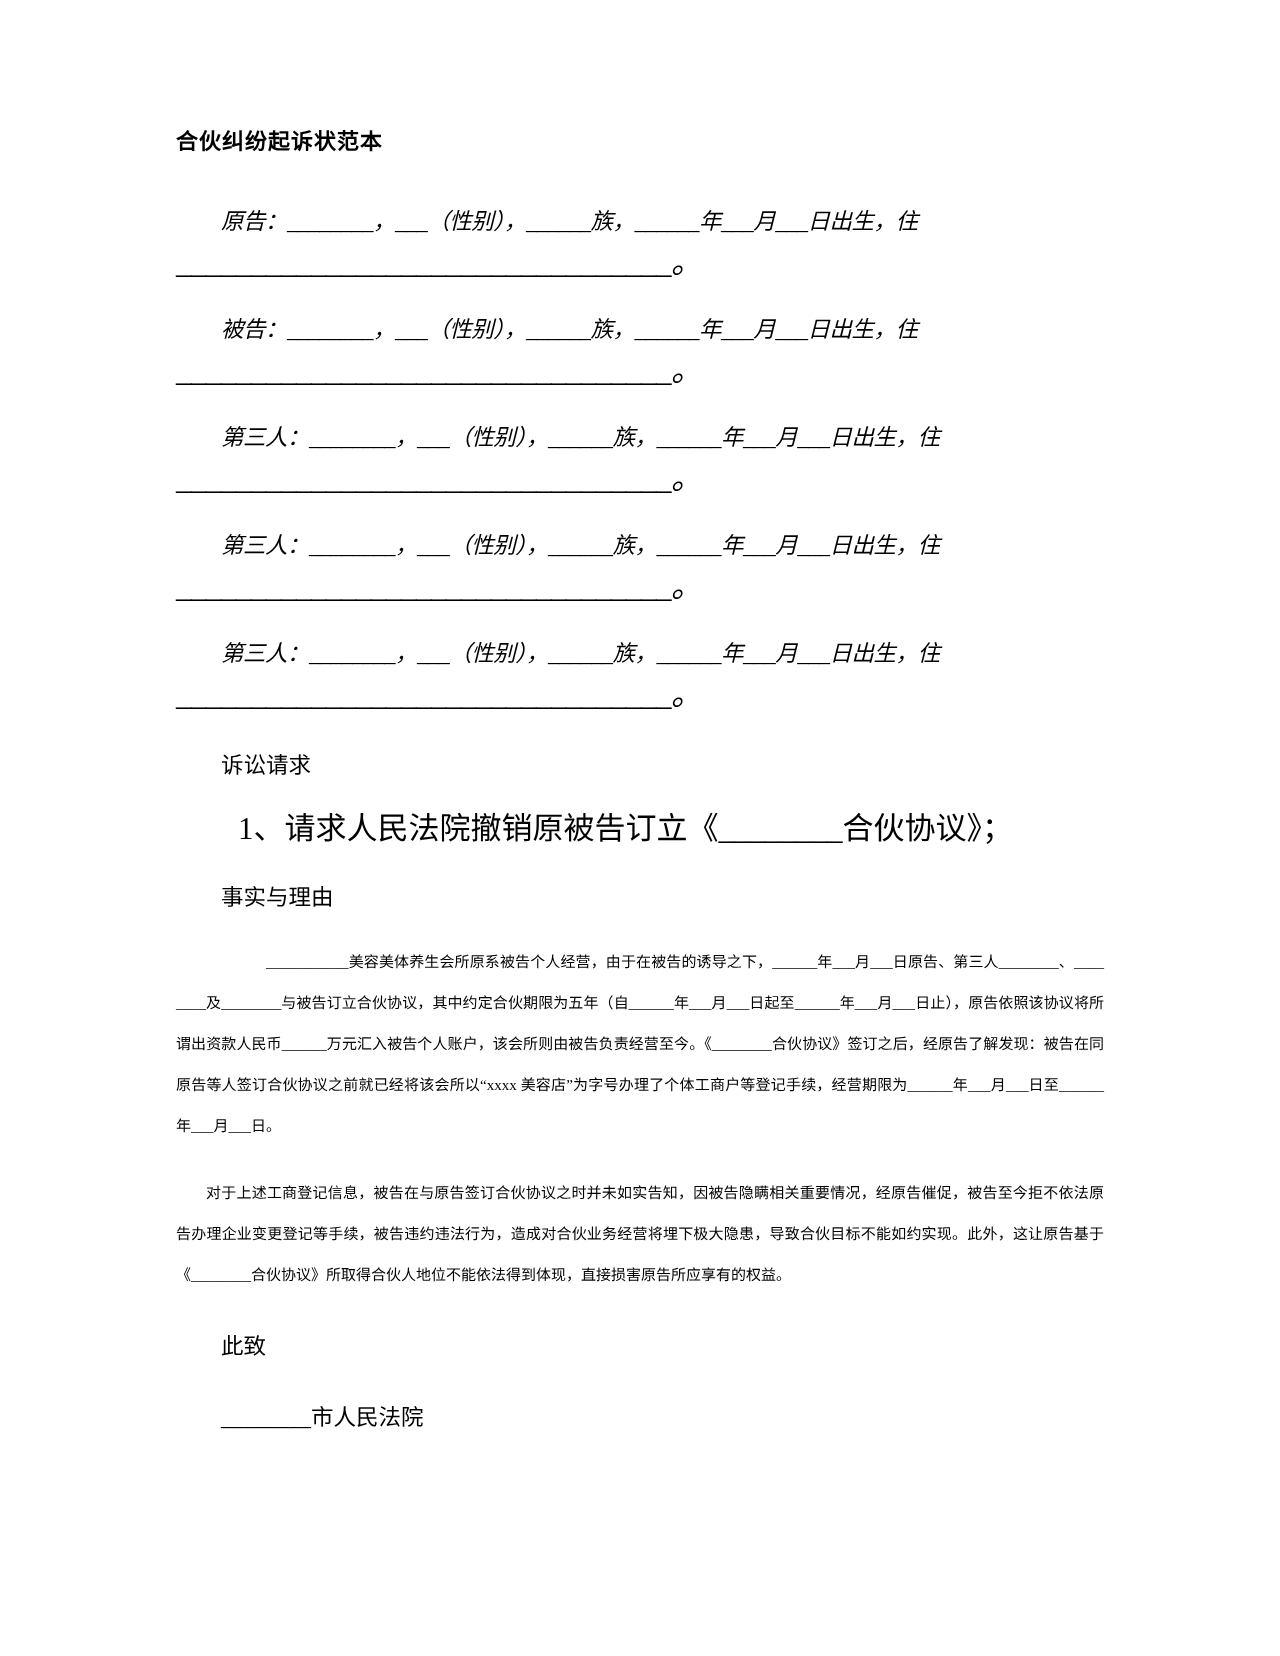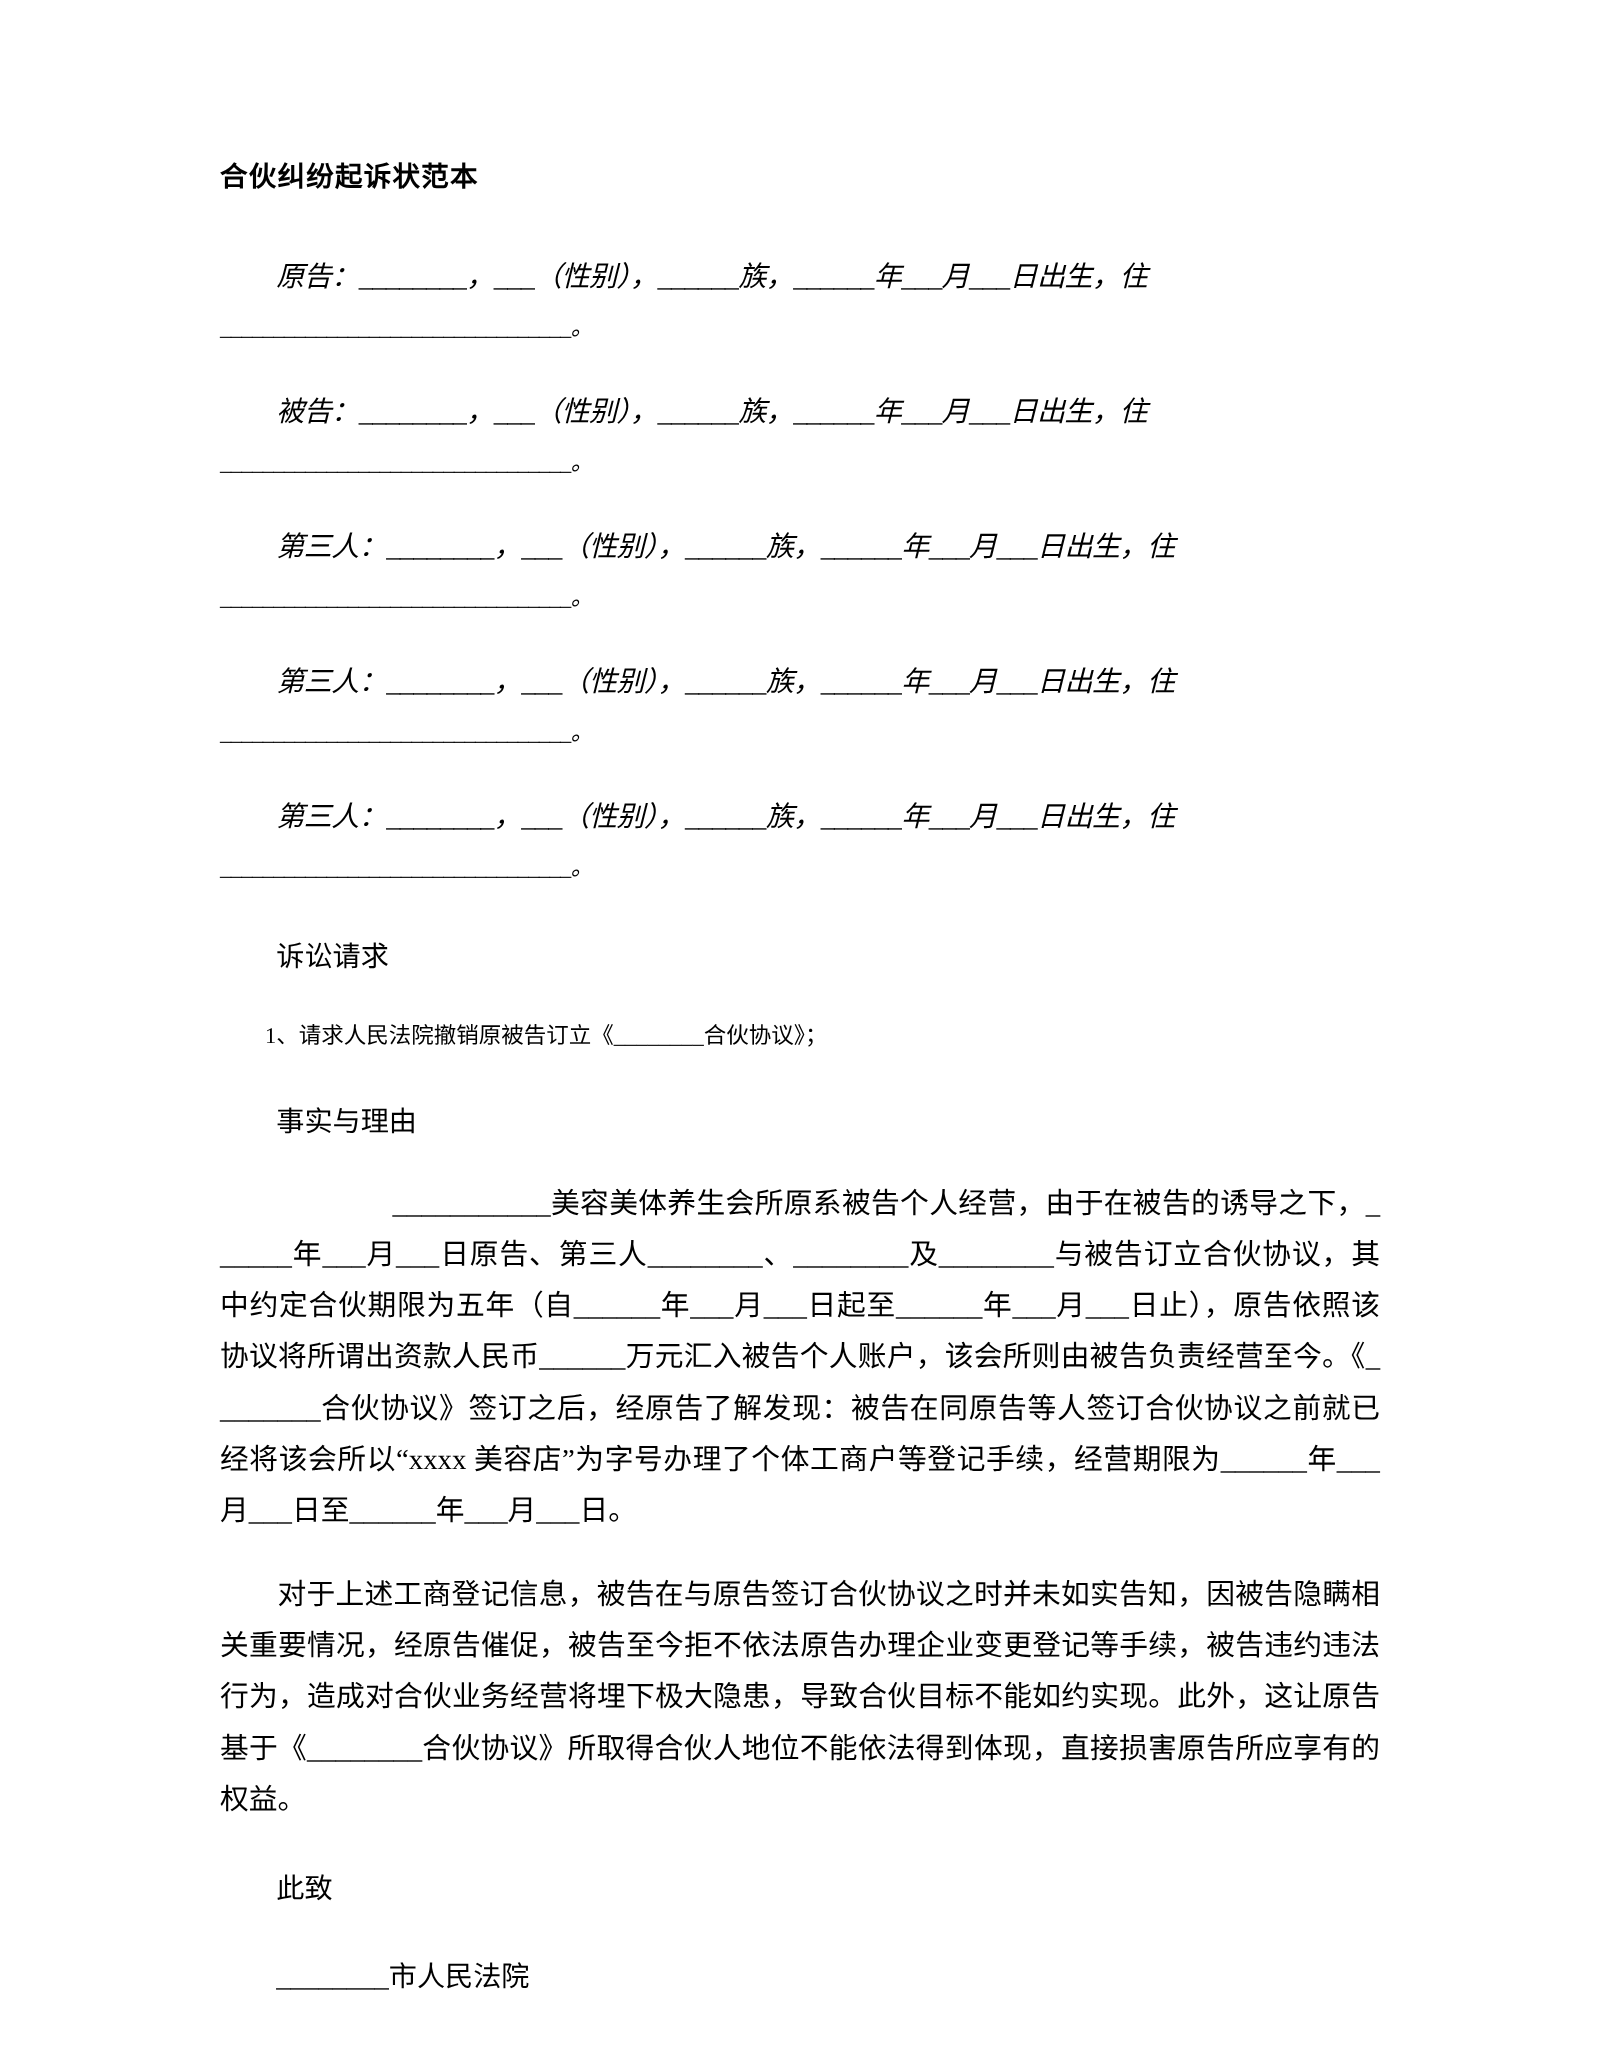--- a/index.html
+++ b/index.html
@@ -25,21 +25,21 @@
   .doc-title {
     text-align: left;
     font-size: 22px;
     font-weight: bold;
     letter-spacing: 1px;
     margin: 0 0 44px 0;
     line-height: 1.3;
   }
   
   .para {
-    font-size: 18px;
+    font-size: 31px;
     line-height: 41px;
     text-align: justify;
     text-justify: inter-ideograph;
     margin: 0 0 22px 0;
     word-break: break-all;
   }
   .para.indent { text-indent: 2em; }
   .para.tight { margin-bottom: 14px; }
   
   .party {
@@ -51,21 +51,21 @@
     text-justify: inter-ideograph;
     word-break: break-all;
   }
   .section-head {
     font-size: 22.5px;
     line-height: 41px;
     margin: 0 0 22px 0;
     text-indent: 2em;
   }
   .body-block {
-    font-size: 23px;
+    font-size: 15px;
     line-height: 41px;
     margin: 0 0 26px 0;
     text-align: justify;
     text-justify: inter-ideograph;
     text-indent: 2em;
     word-break: break-all;
   }
   .closing {
     font-size: 22.5px;
     line-height: 41px;

